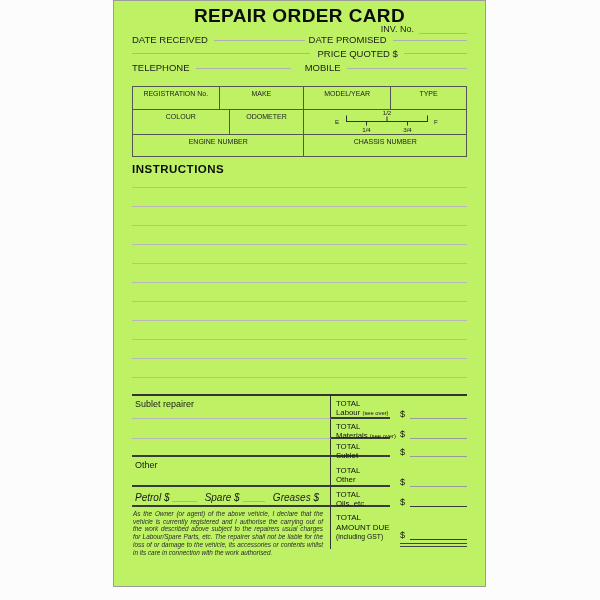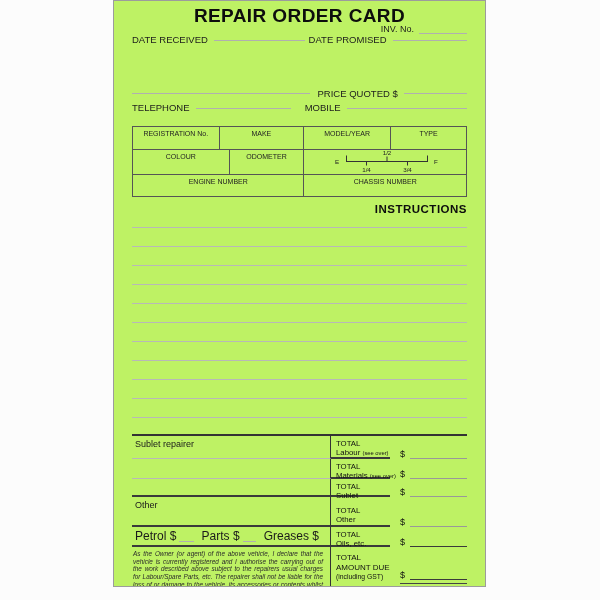--- a/index.html
+++ b/index.html
@@ -17,34 +17,34 @@
   .fline{flex:1;border-bottom:1px solid #b0b0b0;margin-left:6px;height:0;}
   
   .vt{margin-top:11px;border:1.2px solid #555;}
   .vt-row{display:flex;border-top:1px solid #555;}
   .vt-row:first-child{border-top:none;}
   .vt-cell{box-sizing:border-box;font-size:7px;line-height:8px;text-align:center;
     padding-top:2.5px;color:#222;}
   .vt-cell + .vt-cell{border-left:1px solid #555;}
   .gauge{display:flex;align-items:center;justify-content:center;padding-top:0;}
   
-  .ins-head{margin-top:6px;text-align:right;font-size:11.5px;line-height:12px;
+  .ins-head{margin-top:6px;text-align:left;font-size:11.5px;line-height:12px;
     font-weight:800;letter-spacing:.5px;color:#0d0d0d;}
   .rule-line{height:18px;border-bottom:1px solid #b8b8b8;}
   .rule-line:first-child{height:12px;}
   
   .totals{margin-top:16px;display:grid;grid-template-columns:199px 59px 1fr;
     grid-template-rows:23px 20px 18px 30px 20px 42px;border-top:2.5px solid #333;}
   .tl{box-sizing:border-box;border-right:1.5px solid #333;padding-left:3px;
     font-size:9px;color:#1a1a1a;}
   .thin-b{border-bottom:1px solid #b8b8b8;}
   .dark-b{border-bottom:2px solid #3a3a3a;}
   .tl.lab{padding-top:3px;}
   .petrol{display:flex;align-items:flex-end;padding-bottom:2px;padding-right:8px;}
-  .petrol .plbl{white-space:nowrap;font-size:12px;}
+  .petrol .plbl{white-space:nowrap;font-size:10px;font-style:italic;}
   .pline{border-bottom:1px solid #b0b0b0;height:0;margin:0 8px 1px 3px;}
   .fineprint{font-size:6.4px;line-height:7.7px;font-style:italic;color:#2a2a2a;
     text-align:justify;padding:3px 7px 0 1px;}
   .tc{box-sizing:border-box;border-bottom:2.5px solid #3a3a3a;
     padding:2.5px 0 0 5px;font-size:7.8px;line-height:9px;color:#111;}
   .tc .t{display:block;white-space:nowrap;}
   .tc .note{font-size:5.8px;}
   .tc.bottom{display:flex;flex-direction:column;justify-content:flex-end;padding-bottom:1px;}
   .tc.final{border-bottom:none;padding-top:6px;font-size:8px;line-height:9.5px;}
   .tc.final .note{font-size:6.8px;}
@@ -72,21 +72,21 @@
 
   <div class="frow" style="height:12px;">
     <span class="lbl">DATE RECEIVED</span>
     <span class="fline" style="flex:1;"></span>
     <span class="lbl" style="margin-left:4px;">DATE PROMISED</span>
     <span class="fline" style="flex:0.82;"></span>
   </div>
 
 
 
-  <div class="frow" style="height:15px;margin-top:40px;">
+  <div class="frow" style="height:15px;">
     <span class="fline" style="margin-left:0;flex:1.6;"></span>
     <span class="lbl" style="margin-left:8px;">PRICE QUOTED $</span>
     <span class="fline" style="flex:0.57;"></span>
   </div>
 
   <div class="frow" style="height:14px;">
     <span class="lbl">TELEPHONE</span>
     <span class="fline" style="flex:0.79;margin-right:14px;"></span>
     <span class="lbl">MOBILE</span>
     <span class="fline" style="flex:1;"></span>
@@ -185,21 +185,21 @@
       <span class="t">Other</span>
     </div>
     <div class="money">
       <span>$</span>
       <span class="mline"></span>
     </div>
 
     <div class="tl petrol dark-b">
       <span class="plbl">Petrol $</span>
       <span class="pline" style="width:37px;"></span>
-      <span class="plbl">Parts $</span>
+      <span class="plbl">Spare $</span>
       <span class="pline" style="width:34px;"></span>
       <span class="plbl">Greases $</span>
       <span class="pline" style="flex:1;margin-right:0;"></span>
     </div>
     <div class="tc">
       <span class="t">TOTAL</span>
       <span class="t">Oils, etc.</span>
     </div>
     <div class="money">
       <span>$</span>

